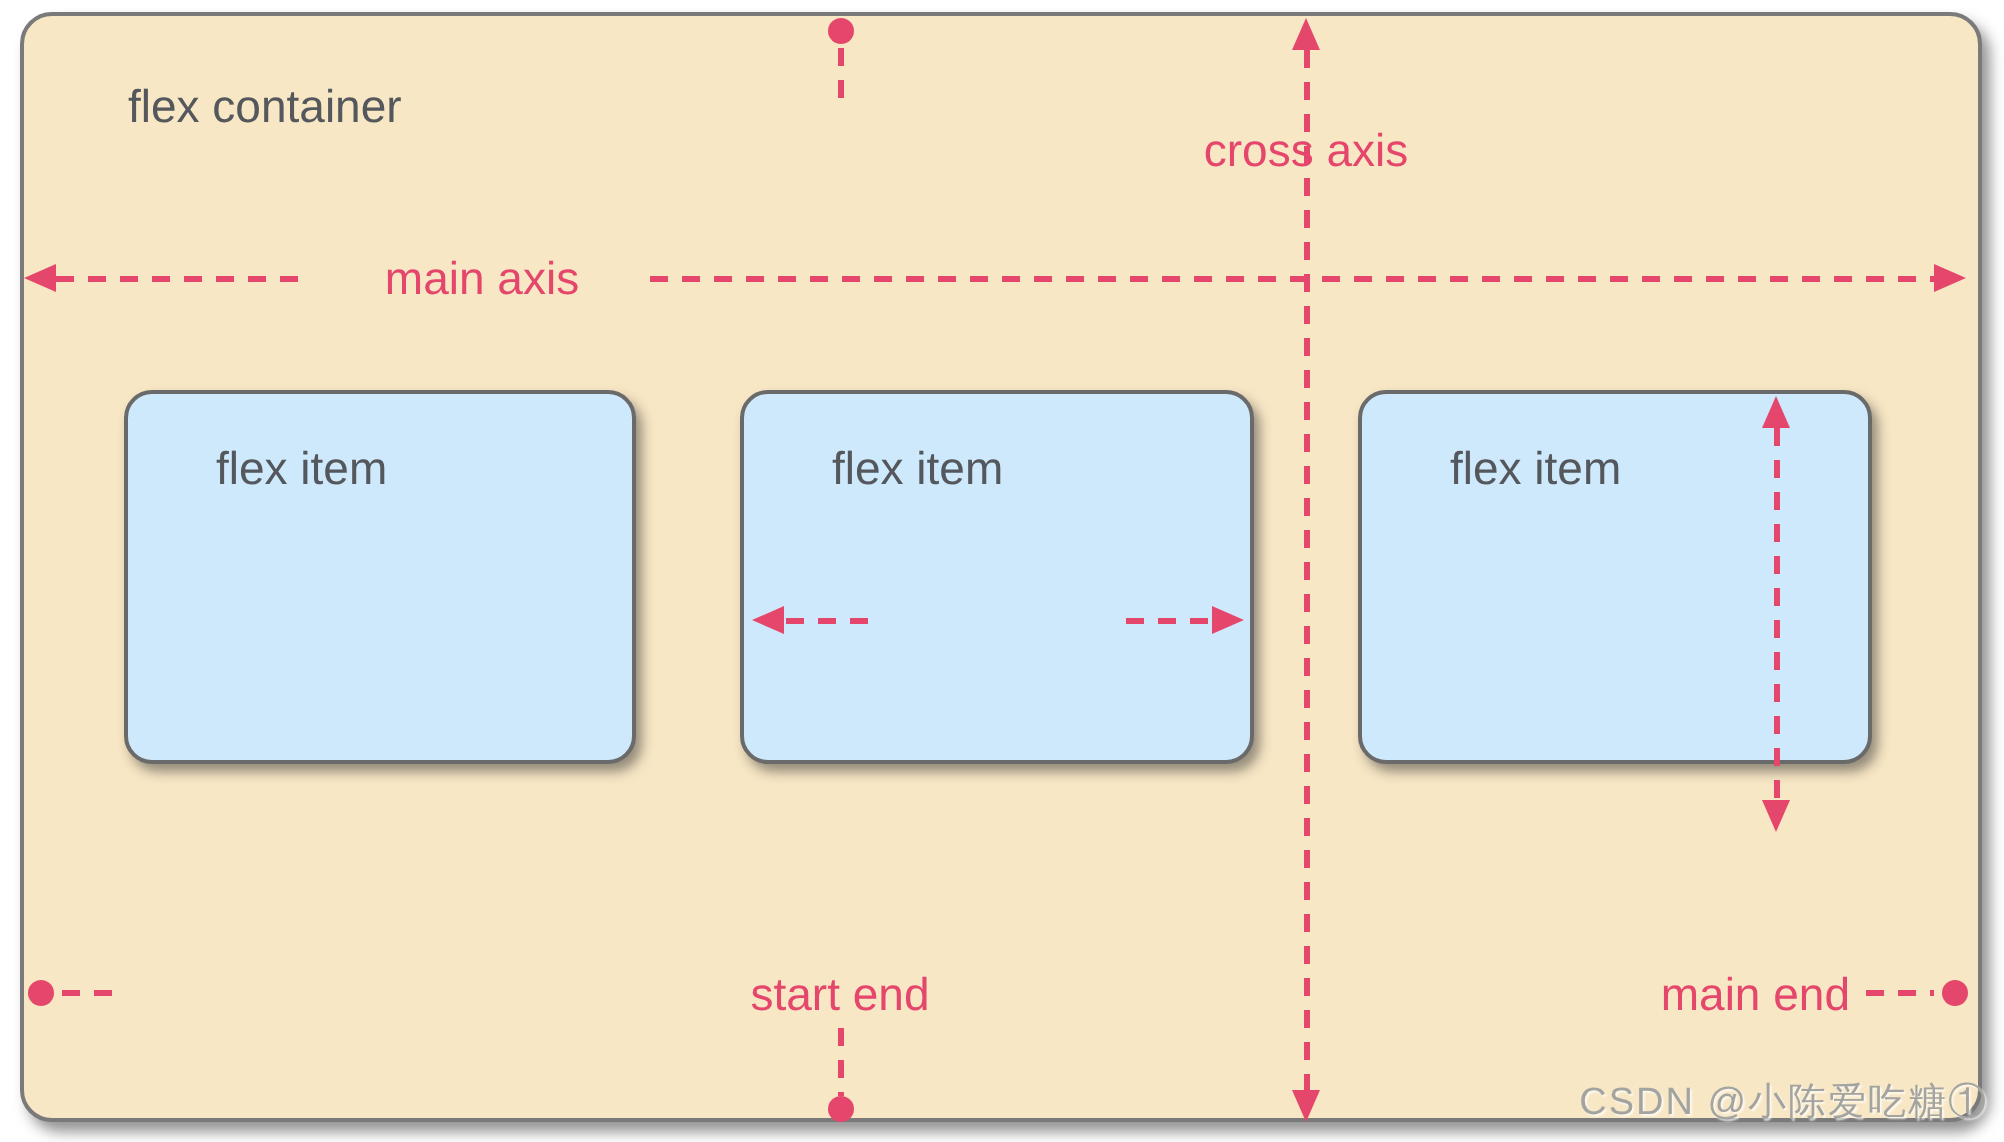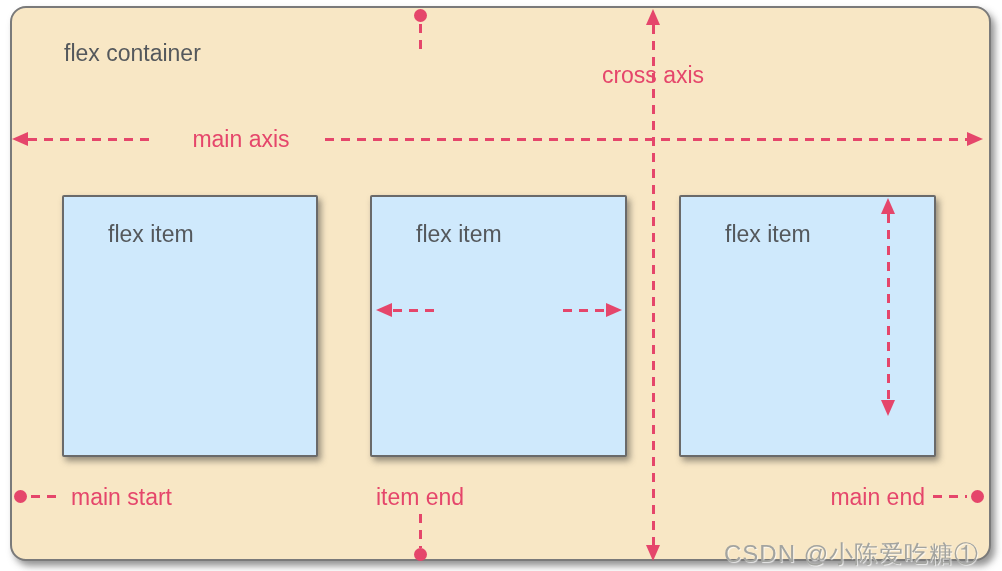--- a/index.html
+++ b/index.html
@@ -37,24 +37,24 @@
     line-height:26px;
     white-space:nowrap;
   }
   .gray{color:var(--label-gray);}
   .pink{color:var(--accent-pink);}
   .center{text-align:center;}
   .right{text-align:right;}
 
   .flex-item{
     position:absolute;
-    top:195px;width:257px;height:262px;
+    top:195px;width:257px;height:187px;
     background:var(--item-bg);
     border:2px solid var(--item-border);
-    border-radius:2px;
+    border-radius:14px;
     box-shadow:3px 4px 6px rgba(50,50,50,0.5);
   }
   .flex-item .item-label{left:44px;top:24px;}
   .item-1{left:62px;width:256px;}
   .item-2{left:370px;}
   .item-3{left:679px;}
 
   
   .hdash{
     position:absolute;height:3px;
@@ -72,22 +72,22 @@
   .arr-right{border-top:7px solid transparent;border-bottom:7px solid transparent;border-left:16px solid var(--accent-pink);}
   .arr-up{border-left:7px solid transparent;border-right:7px solid transparent;border-bottom:16px solid var(--accent-pink);}
   .arr-down{border-left:7px solid transparent;border-right:7px solid transparent;border-top:16px solid var(--accent-pink);}
   
   .dot{
     position:absolute;width:13px;height:13px;border-radius:50%;
     background:var(--accent-pink);
   }
   .watermark{
     position:absolute;
-    right:23px;top:538px;
-    font-size:24px;
+    right:8px;top:538px;
+    font-size:19px;
     color:var(--watermark-gray);
     text-shadow:1px 1px 1px rgba(255,255,255,0.75);
     letter-spacing:1px;
   }
 </style>
 </head>
 <body>
 
 <div class="stage">
 
@@ -111,27 +111,26 @@
   <div class="arr arr-right" style="left:967px;top:132px;"></div>
 
   <div class="arr arr-up" style="left:646px;top:9px;"></div>
   <div class="vdash" style="left:652px;top:25px;height:520px;"></div>
   <div class="arr arr-down" style="left:646px;top:545px;"></div>
   <div class="lbl pink center" style="left:578px;top:62px;width:150px;">cross axis</div>
 
   <div class="dot" style="left:414px;top:9px;"></div>
   <div class="vdash" style="left:419px;top:24px;height:32px;"></div>
 
-  <div class="lbl pink center" style="left:345px;top:484px;width:150px;">item end</div>
+  <div class="lbl pink center" style="left:345px;top:484px;width:150px;">start end</div>
   <div class="vdash" style="left:419px;top:514px;height:34px;"></div>
   <div class="dot" style="left:414px;top:548px;"></div>
 
   <div class="dot" style="left:14px;top:490px;"></div>
   <div class="hdash" style="left:31px;top:495px;width:32px;"></div>
-  <div class="lbl pink" style="left:71px;top:484px;">main start</div>
 
   <div class="lbl pink right" style="left:775px;top:484px;width:150px;text-align:right;">main end</div>
   <div class="hdash" style="left:933px;top:495px;width:34px;"></div>
   <div class="dot" style="left:971px;top:490px;"></div>
 
   <div class="arr arr-left" style="left:376px;top:303px;"></div>
   <div class="hdash" style="left:393px;top:309px;width:42px;"></div>
   <div class="hdash" style="left:563px;top:309px;width:42px;"></div>
   <div class="arr arr-right" style="left:606px;top:303px;"></div>
 

